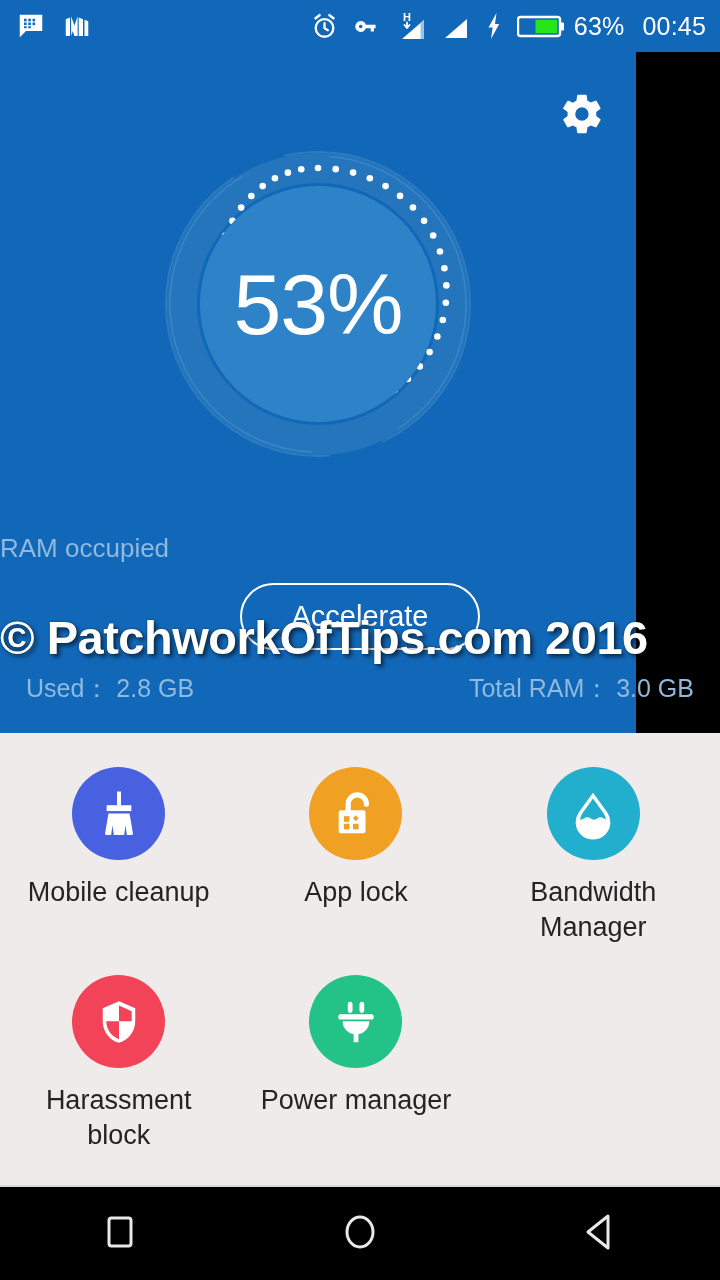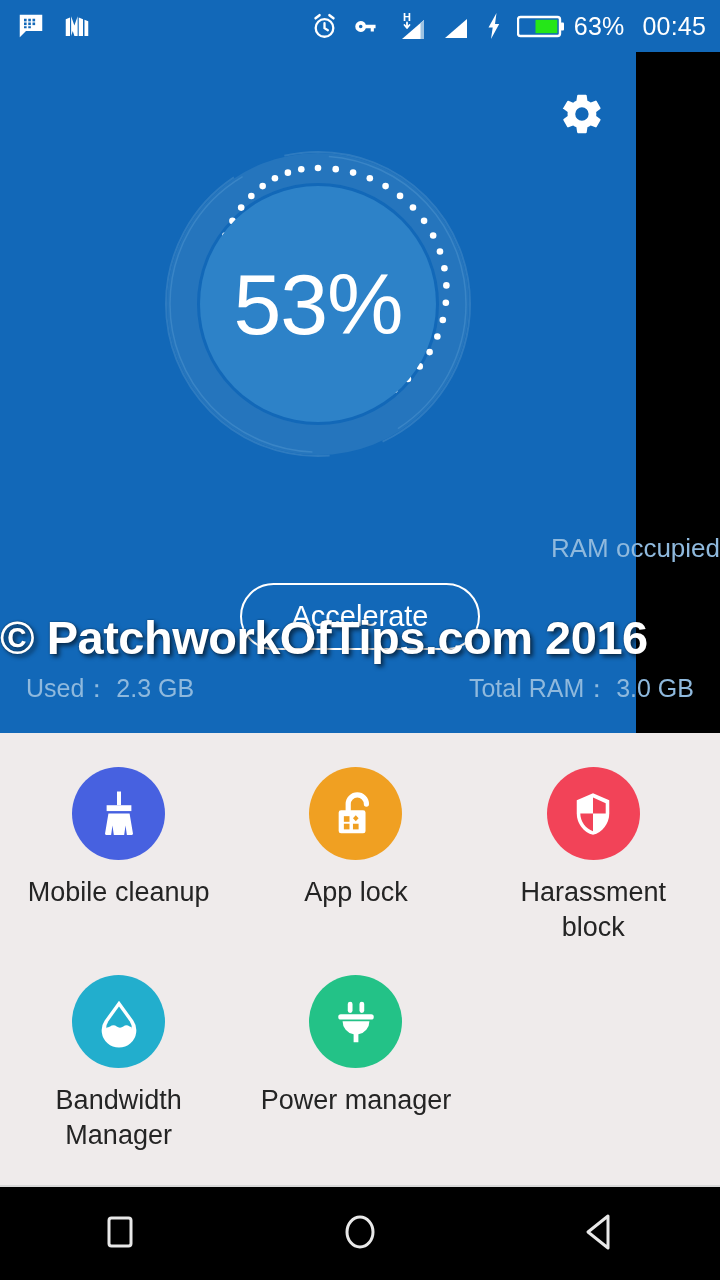--- a/index.html
+++ b/index.html
@@ -51,21 +51,21 @@
   #gauge-value {
     position:absolute; left:0; top:0; width:312px; height:312px;
     display:flex; align-items:center; justify-content:center;
     color:#ffffff; font-size:86px; font-weight:400;
     letter-spacing:-1px;
     font-family:"Liberation Sans", sans-serif;
   }
 
   #ram-label {
     position:absolute; left:0; top:533px; width:720px;
-    text-align:right;
+    text-align:left;
     color:#8fb9dd; font-size:26px;
   }
 
   #accelerate-button {
     position:absolute; left:240px; top:583px;
     width:240px; height:67px;
     border:2px solid #ffffff; border-radius:34px;
     background:transparent;
     color:#ffffff; font-size:29px;
     font-family:"Liberation Sans", sans-serif;
@@ -207,21 +207,21 @@
       <div id="gauge-value">53%</div>
     </div>
 
     <div id="ram-label">RAM occupied</div>
 
     <div id="accelerate-button">
       <span>Accelerate</span>
     </div>
 
     <div id="ram-stats">
-      <div class="ram-stat">Used： 2.3 GB</div>
+      <div class="ram-stat">Used： 2.8 GB</div>
       <div class="ram-stat">Total RAM： 3.0 GB</div>
     </div>
   </div>
 
   <div id="watermark">© PatchworkOfTips.com 2016</div>
 
   <div id="status-bar">
     <div class="sb-left">
       <span class="sb-ico">
         <svg width="30" height="30" viewBox="0 0 24 24">
@@ -311,42 +311,42 @@
             <rect x="6.4" y="13" width="2.6" height="2.6" fill="#f0a022"></rect>
             <rect x="6.4" y="16.5" width="2.6" height="2.6" fill="#f0a022"></rect>
             <rect x="10.6" y="16.5" width="2.6" height="2.6" fill="#f0a022"></rect>
             <path d="M11.9 12.6 13.2 14l-1.3 1.4-1.3-1.4z" fill="#f0a022"></path>
           </svg>
         </div>
         <div class="tool-label">App lock</div>
       </div>
 
       <div class="tool">
+        <div class="tool-icon" style="background:#22aecd;">
+          <svg width="52" height="52" viewBox="0 0 24 24">
+            <path fill="#ffffff" d="M12 2.2 5.4 11.3a8 8 0 1 0 13.2 0z"></path>
+            <path fill="#22aecd" d="M12 4.9 7.1 11.6a6.2 6.2 0 0 0-1.05 3.45h11.9A6.2 6.2 0 0 0 16.9 11.6z"></path>
+            <path fill="#ffffff" d="M6.05 14.6c1.6 0 2.2-1.05 3.4-1.05s1.8 1.05 3 1.05 1.9-1.05 3-1.05 1.45.75 2.5 1.02l-.1 1.0H6.05z"></path>
+          </svg>
+        </div>
+        <div class="tool-label">
+          <span>Bandwidth</span><br>
+          <span>Manager</span>
+        </div>
+      </div>
+
+      <div class="tool">
         <div class="tool-icon" style="background:#f24358;">
           <svg width="50" height="50" viewBox="0 0 24 24">
             <path fill="#ffffff" d="M12 2 4.2 5.4v6.3c0 4.8 3.3 9.2 7.8 10.3 4.5-1.1 7.8-5.5 7.8-10.3V5.4z"></path>
             <path fill="#f24358" d="M12 4.1v7.6h6.1V6.8z"></path>
             <path fill="#f24358" d="M5.9 11.7h6.1v8.6c-3.4-1.1-6.1-4.6-6.1-8.6z"></path>
           </svg>
         </div>
         <div class="tool-label">Harassment block</div>
-      </div>
-
-      <div class="tool">
-        <div class="tool-icon" style="background:#22aecd;">
-          <svg width="52" height="52" viewBox="0 0 24 24">
-            <path fill="#ffffff" d="M12 2.2 5.4 11.3a8 8 0 1 0 13.2 0z"></path>
-            <path fill="#22aecd" d="M12 4.9 7.1 11.6a6.2 6.2 0 0 0-1.05 3.45h11.9A6.2 6.2 0 0 0 16.9 11.6z"></path>
-            <path fill="#ffffff" d="M6.05 14.6c1.6 0 2.2-1.05 3.4-1.05s1.8 1.05 3 1.05 1.9-1.05 3-1.05 1.45.75 2.5 1.02l-.1 1.0H6.05z"></path>
-          </svg>
-        </div>
-        <div class="tool-label">
-          <span>Bandwidth</span><br>
-          <span>Manager</span>
-        </div>
       </div>
 
       <div class="tool">
         <div class="tool-icon" style="background:#23c287;">
           <svg width="52" height="52" viewBox="0 0 24 24">
             <rect x="8.2" y="2.6" width="2.2" height="5.2" rx="1.1" fill="#ffffff"></rect>
             <rect x="13.6" y="2.6" width="2.2" height="5.2" rx="1.1" fill="#ffffff"></rect>
             <rect x="3.8" y="8.4" width="16.4" height="2.5" rx="1.2" fill="#ffffff"></rect>
             <path fill="#ffffff" d="M5.8 11.6h12.4a6.2 6.2 0 0 1-5.1 6.1v3.7h-2.2v-3.7a6.2 6.2 0 0 1-5.1-6.1z"></path>
           </svg>

